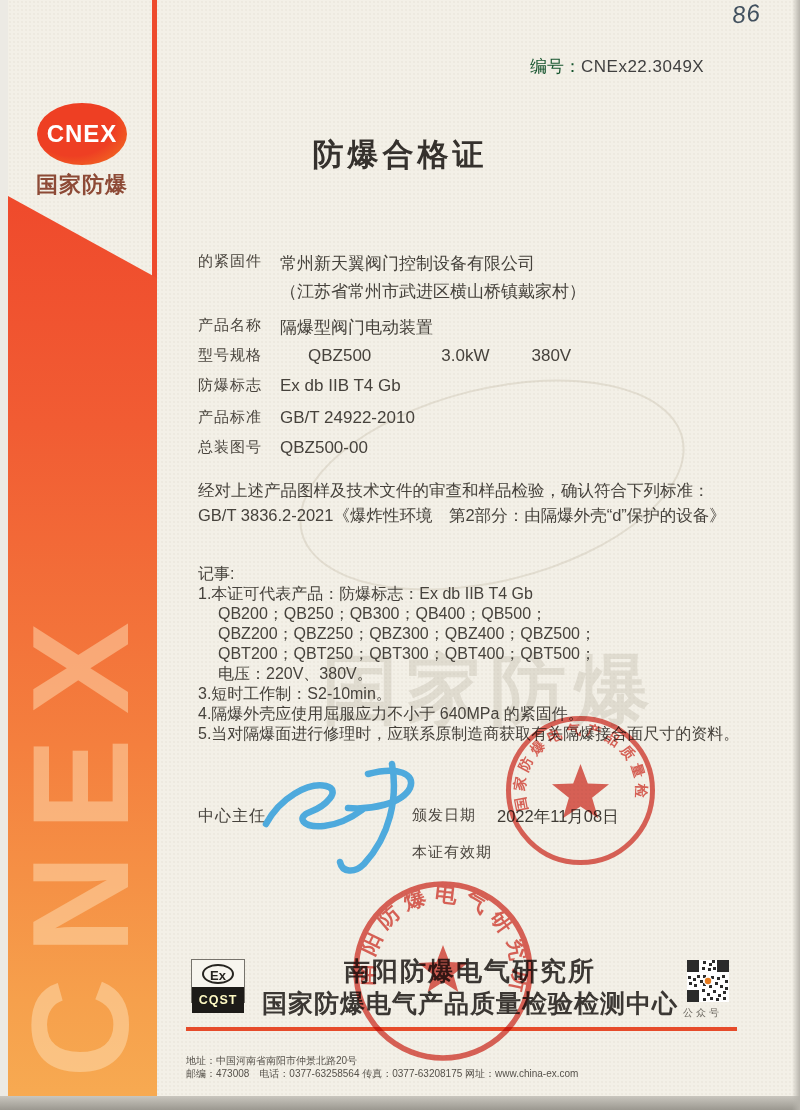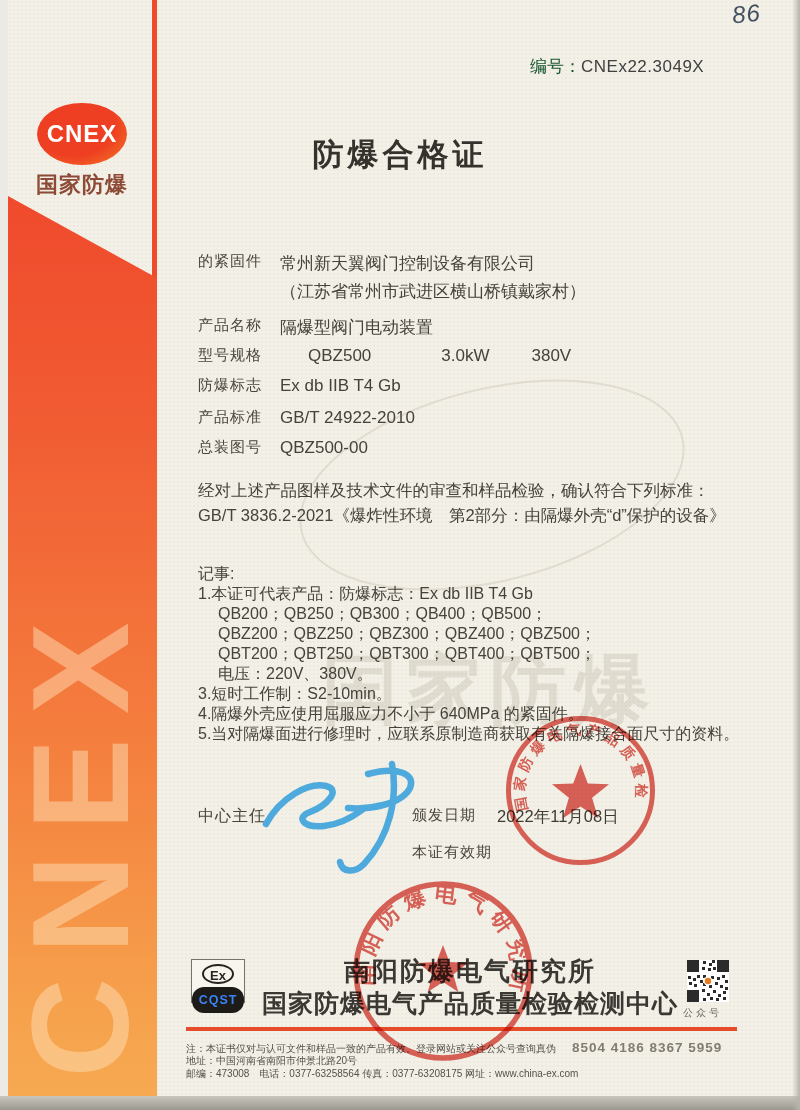--- a/index.html
+++ b/index.html
@@ -73,22 +73,22 @@
   .stampA{left:503px;top:713px;}
   .stampB{left:348px;top:876px;}
   .stamp text{fill:#dd5147;font-weight:700;}
 
   
   .excqst{left:191px;top:959px;width:54px;height:44px;z-index:2;border:1px solid #76736c;
         box-sizing:border-box;background:#f7f5ee;}
   .ex-top{height:27px;display:flex;align-items:center;justify-content:center;}
   .ex-oval{display:inline-block;width:32px;height:20px;border:2px solid #26241f;border-radius:50%;
         font-size:13px;font-weight:700;color:#26241f;line-height:19px;text-align:center;box-sizing:border-box;}
-  .ex-bot{height:26px;background:#1d1b18;color:#3b82f6;font-size:12.5px;font-weight:700;
-        text-align:center;line-height:26px;letter-spacing:1px;border-radius:12px;}
+  .ex-bot{height:26px;background:#1d1b18;color:#fef9c3;font-size:12.5px;font-weight:700;
+        text-align:center;line-height:26px;letter-spacing:1px;}
   .inst1{left:250px;top:954px;width:440px;text-align:center;z-index:2;
         font-size:26px;font-weight:700;letter-spacing:2px;color:#3b3733;}
   .inst2{left:246px;top:987px;width:448px;text-align:center;z-index:2;
         font-size:25px;font-weight:700;letter-spacing:1px;color:#3b3733;}
   .divider{left:186px;top:1027px;width:551px;height:4px;background:#e64b2a;z-index:2;}
   .qr{left:687px;top:960px;width:42px;height:42px;z-index:2;}
   .qr-cap{left:683px;top:1006px;width:50px;text-align:left;z-index:2;
         font-size:10px;letter-spacing:3px;color:#6b675f;}
 
   
@@ -246,22 +246,19 @@
       <rect x="16" y="38" width="3" height="3"></rect>
         <rect x="23" y="37" width="3" height="3"></rect>
         <rect x="29" y="38" width="3" height="3"></rect>
         <rect x="36" y="37" width="3" height="3"></rect>
     </g>
     <circle cx="21" cy="21" r="4.5" fill="#ffffff"></circle>
       <circle cx="21" cy="21" r="3.2" fill="#e87b1e"></circle>
   </svg>
   <div class="abs qr-cap">公众号</div>
 
-  <div class="abs foot f1">
-    <span>注：本证书仅对与认可文件和样品一致的产品有效。登录网站或关注公众号查询真伪</span><span class="code">8504 4186 8367 5959</span>
-  </div>
   <div class="abs foot f2">地址：中国河南省南阳市仲景北路20号</div>
   <div class="abs foot f3">邮编：473008　电话：0377-63258564 传真：0377-63208175 网址：www.china-ex.com</div>
 
   <div class="abs left-edge"></div>
   <div class="abs bottom-edge"></div>
   <div class="abs right-edge"></div>
 </div>
 
 </body></html>

